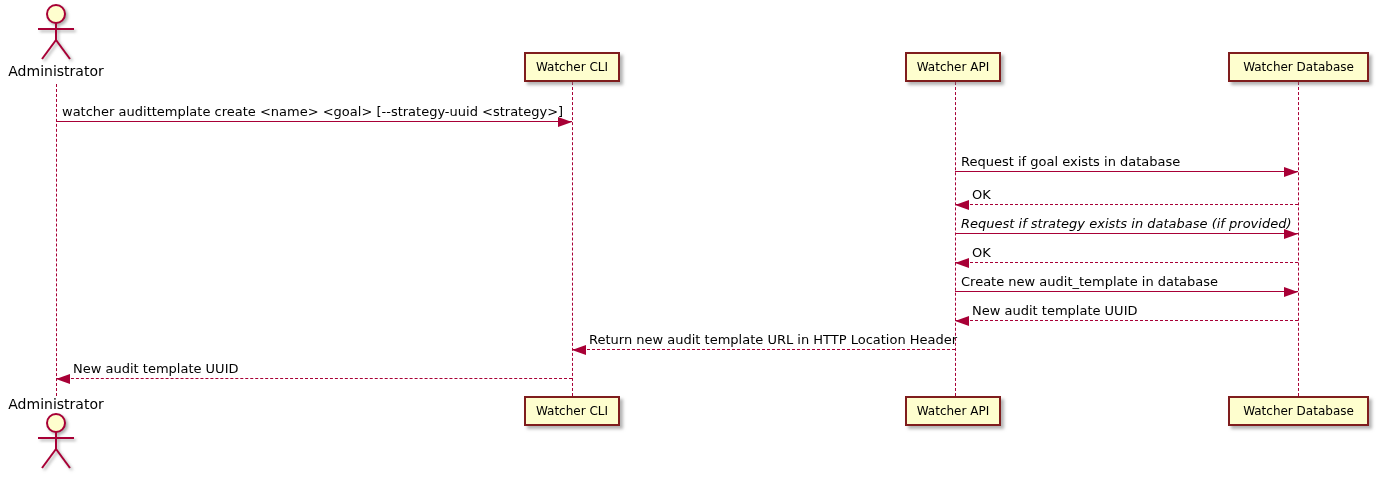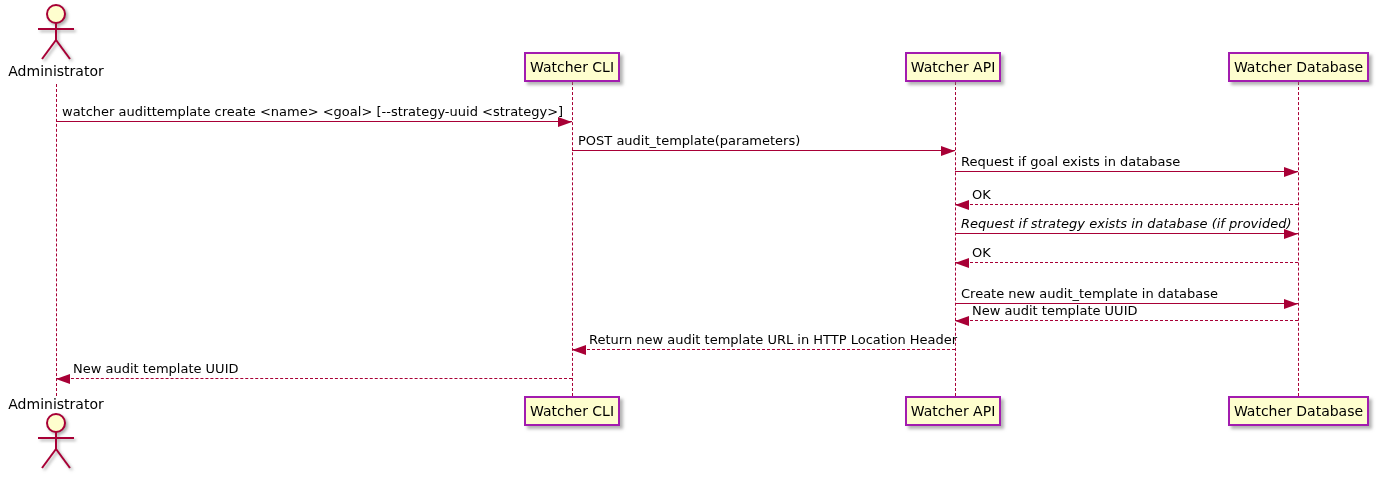--- a/index.html
+++ b/index.html
@@ -5,24 +5,24 @@
   html,body{margin:0;padding:0;background:#ffffff;}
   .canvas{
     position:relative;width:1379px;height:483px;background:#ffffff;overflow:hidden;
     font-family:"DejaVu Sans","Liberation Sans",sans-serif;color:#000;
   }
   .lifeline{
     position:absolute;width:0;border-left:1px dashed #A80036;
   }
   .pbox{
     position:absolute;box-sizing:border-box;height:30px;
-    background:#FEFECE;border:2px solid #a21caf;
+    background:#FEFECE;border:2px solid #7f1d1d;
     box-shadow:3px 3px 3px rgba(120,120,120,0.55);
     display:flex;align-items:center;justify-content:center;
-    font-size:14px;white-space:nowrap;
+    font-size:12px;white-space:nowrap;
   }
   .actor{position:absolute;}
   .actor svg{display:block;filter:drop-shadow(2px 2px 1.5px rgba(120,120,120,0.6));}
   .actor-label{
     position:absolute;font-size:14px;white-space:nowrap;text-align:center;width:110px;
   }
   .msg{position:absolute;height:24px;}
   .msg-label{
     position:absolute;top:0;font-size:13px;white-space:nowrap;line-height:15px;text-align:center;
   }
@@ -59,25 +59,20 @@
   <div class="pbox" style="left:524px;top:52px;width:96px;">Watcher CLI</div>
   <div class="pbox" style="left:905px;top:52px;width:96px;">Watcher API</div>
   <div class="pbox" style="left:1228px;top:52px;width:141px;">Watcher Database</div>
 
   <div class="msg" style="left:56px;top:104px;width:516px;">
     <div class="msg-label from-left">watcher audittemplate create &lt;name&gt; &lt;goal&gt; [--strategy-uuid &lt;strategy&gt;]</div>
     <div class="msg-line solid"></div>
     <div class="arrowhead right"></div>
   </div>
 
-  <div class="msg" style="left:572px;top:133px;width:383px;">
-    <div class="msg-label from-left">POST audit_template(parameters)</div>
-    <div class="msg-line solid"></div>
-    <div class="arrowhead right"></div>
-  </div>
 
   <div class="msg" style="left:955px;top:154px;width:343px;">
     <div class="msg-label from-left">Request if goal exists in database</div>
     <div class="msg-line solid"></div>
     <div class="arrowhead right"></div>
   </div>
 
   <div class="msg" style="left:955px;top:187px;width:343px;">
     <div class="msg-label from-right">OK</div>
     <div class="msg-line dashed"></div>
@@ -89,21 +84,21 @@
     <div class="msg-line solid"></div>
     <div class="arrowhead right"></div>
   </div>
 
   <div class="msg" style="left:955px;top:245px;width:343px;">
     <div class="msg-label from-right">OK</div>
     <div class="msg-line dashed"></div>
     <div class="arrowhead left"></div>
   </div>
 
-  <div class="msg" style="left:955px;top:274px;width:343px;margin-top:12px;">
+  <div class="msg" style="left:955px;top:274px;width:343px;">
     <div class="msg-label from-left">Create new audit_template in database</div>
     <div class="msg-line solid"></div>
     <div class="arrowhead right"></div>
   </div>
 
   <div class="msg" style="left:955px;top:303px;width:343px;">
     <div class="msg-label from-right">New audit template UUID</div>
     <div class="msg-line dashed"></div>
     <div class="arrowhead left"></div>
   </div>

